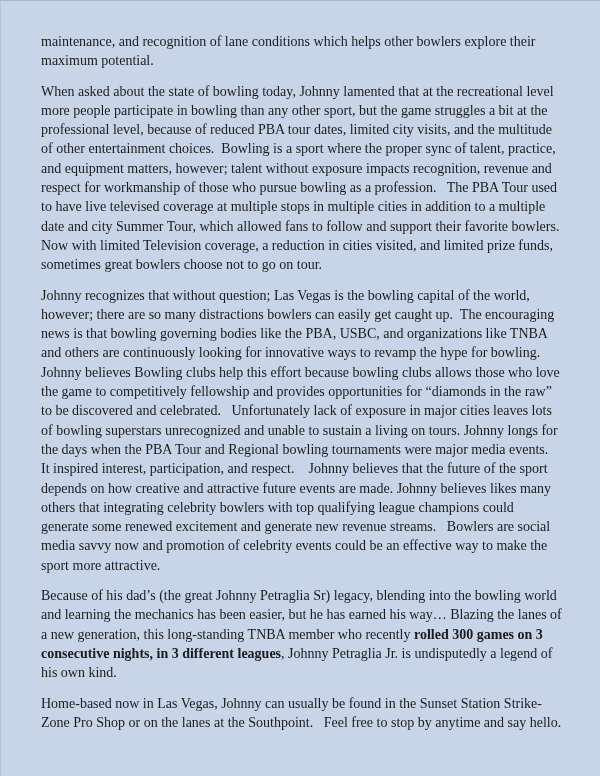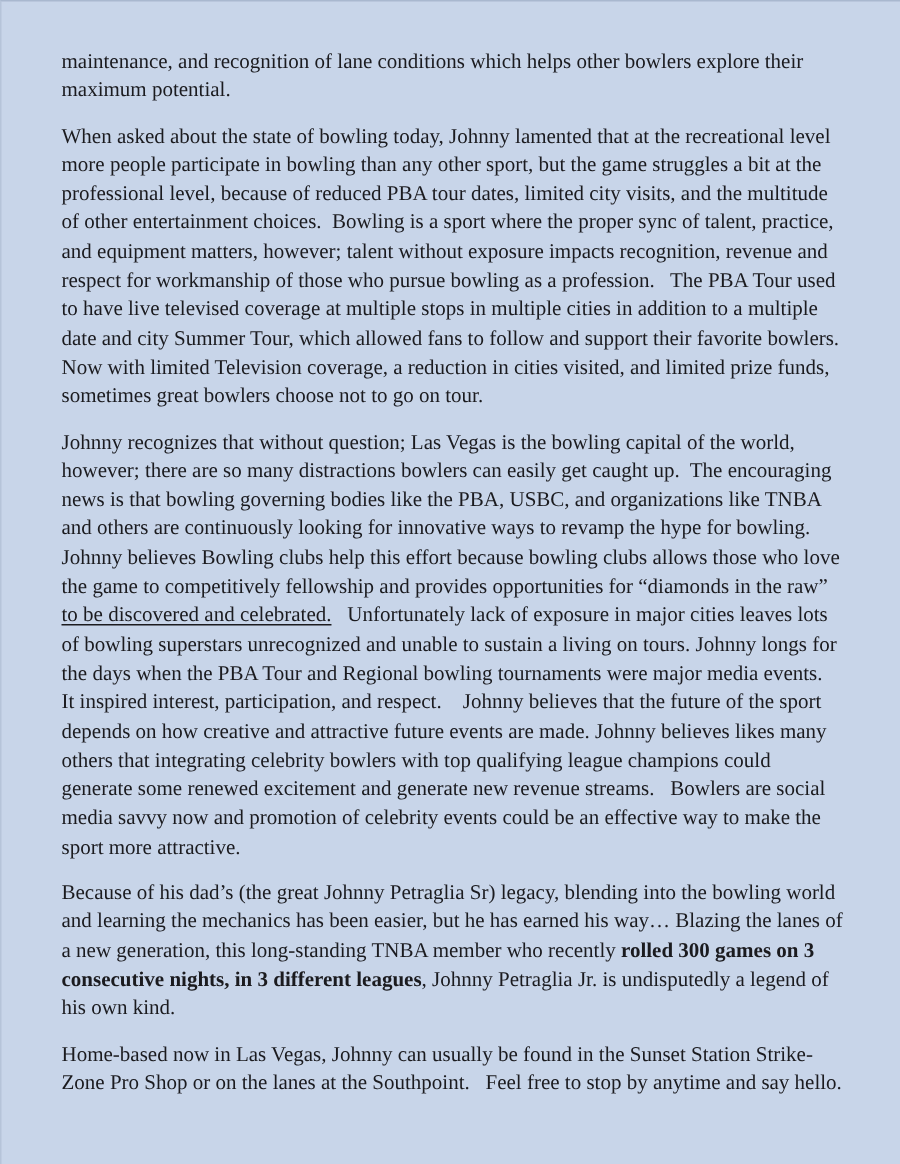--- a/index.html
+++ b/index.html
@@ -27,21 +27,20 @@
     text-align: left;
   }
   .page p {
     margin: 0 0 11px 0;
     white-space: pre-wrap;
   }
   .bold {
     font-weight: bold;
   }
   .underline {
-    text-decoration: underline;
     text-decoration-thickness: 1px;
     text-underline-offset: 2px;
   }
 </style>
 </head>
 <body>
 
 <div class="page">
 
   <p><span>maintenance, and recognition of lane conditions which helps other bowlers explore their maximum potential.</span></p>

